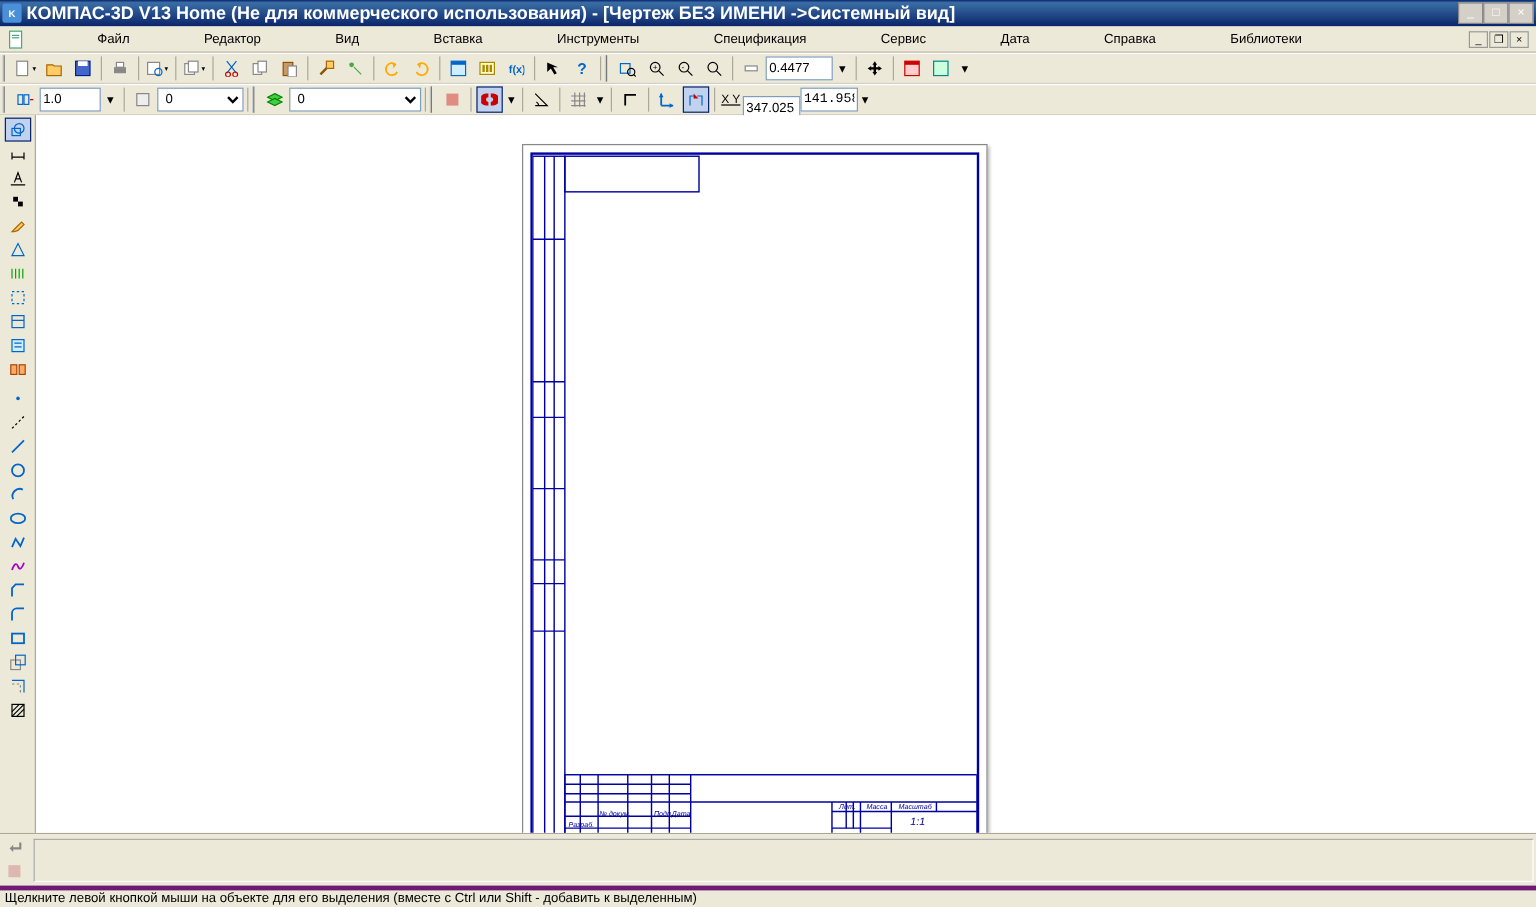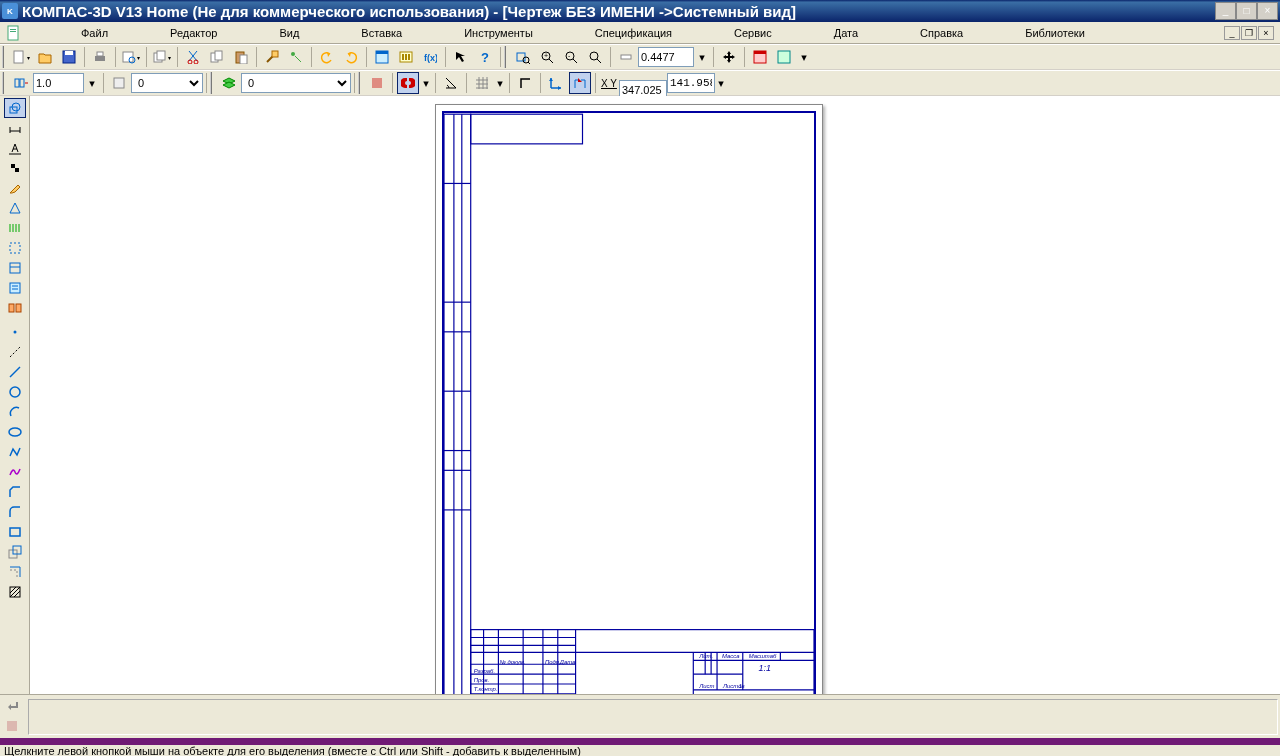--- a/index.html
+++ b/index.html
@@ -30,31 +30,31 @@
 
   
   .workspace { position: relative; display:flex; height: calc(756px - 22px - 22px - 26px - 26px - 44px - 18px); }
   .left-panels { width: 30px; background: #ece9d8; border-right: 1px solid #aca899; display:flex; flex-direction:column; align-items:center; padding-top:2px;}
   .vtbtn { width: 22px; height: 20px; display:flex; align-items:center; justify-content:center; border:1px solid transparent; margin:0; cursor:pointer;}
   .vtbtn.active { border:1px solid #0a246a; background:#c1d2ee;}
   .vsep { width: 20px; height: 4px; }
 
   
   .canvas-area { flex:1; background: #fff; position: relative; overflow:hidden;}
-  .sheet { position:absolute; left: 405px; top: 8px; width: 388px; height: 610px; border:1px solid #888; background:#fff; box-shadow: 2px 2px 3px rgba(0,0,0,.3);}
+  .sheet { position:absolute; left: 405px; top: 24px; width: 388px; height: 610px; border:1px solid #888; background:#fff; box-shadow: 2px 2px 3px rgba(0,0,0,.3);}
   .frame { position:absolute; inset: 6px; border:2px solid #0000a0;}
 
   
   .prop-panel { height:44px; background:#ece9d8; border-top:1px solid #aca899; display:flex; align-items:center; padding:2px;}
   .prop-left { width:26px; display:flex; flex-direction:column; gap:1px;}
   .prop-left .vtbtn { width:20px; height:18px;}
   .prop-body { flex:1; background:#ece9d8; border:1px inset #fff; height:36px;}
 
   
-  .statusbar { height:18px; background:#ece9d8; border-top:7px solid #701a75; display:flex; align-items:center; padding:0 4px; font-size:11px;}
+  .statusbar { height:18px; background:#ece9d8; border-top:4px solid #701a75; display:flex; align-items:center; padding:0 4px; font-size:11px;}
 
   
   svg { display:block; }
 </style>
 </head>
 <body>
 
 <div class="titlebar">
   <div class="icon">K</div>
   <div class="title">КОМПАС-3D V13 Home (Не для коммерческого использования) - [Чертеж БЕЗ ИМЕНИ -&gt;Системный вид]</div>

